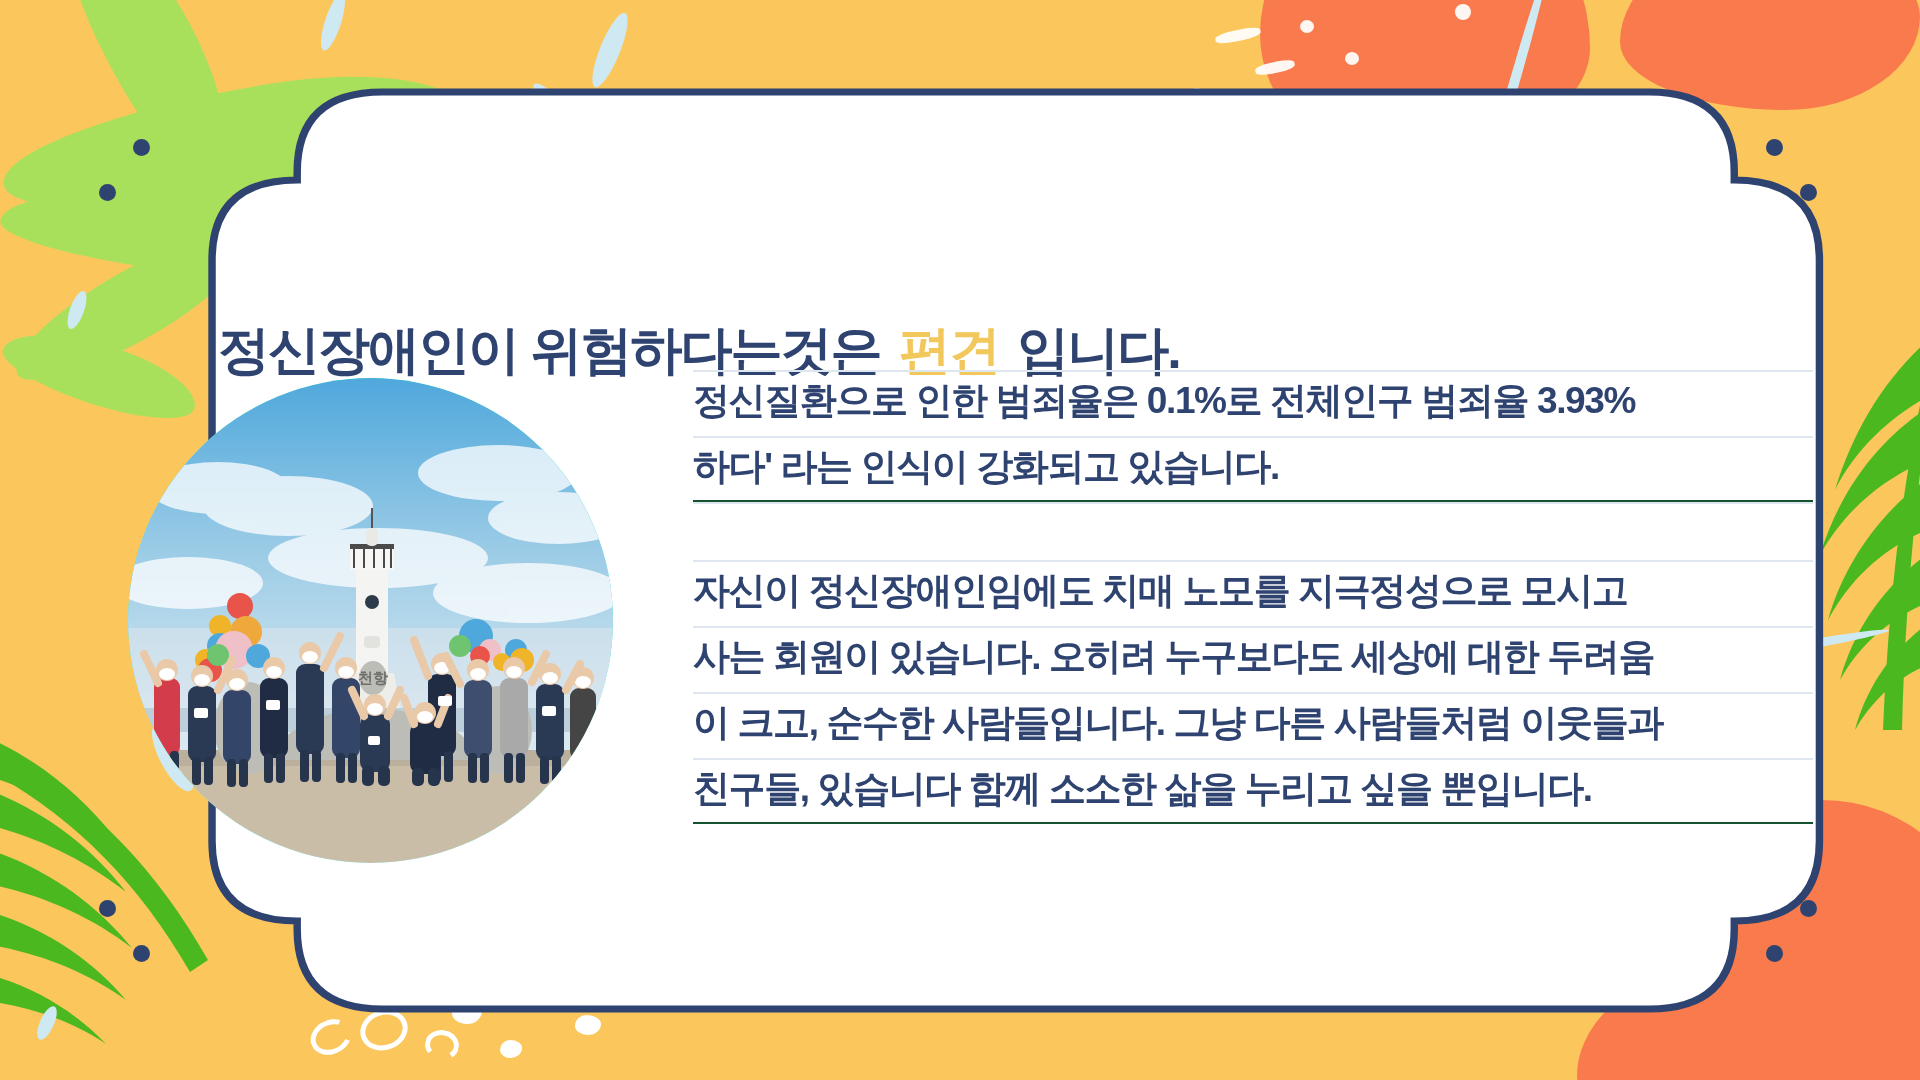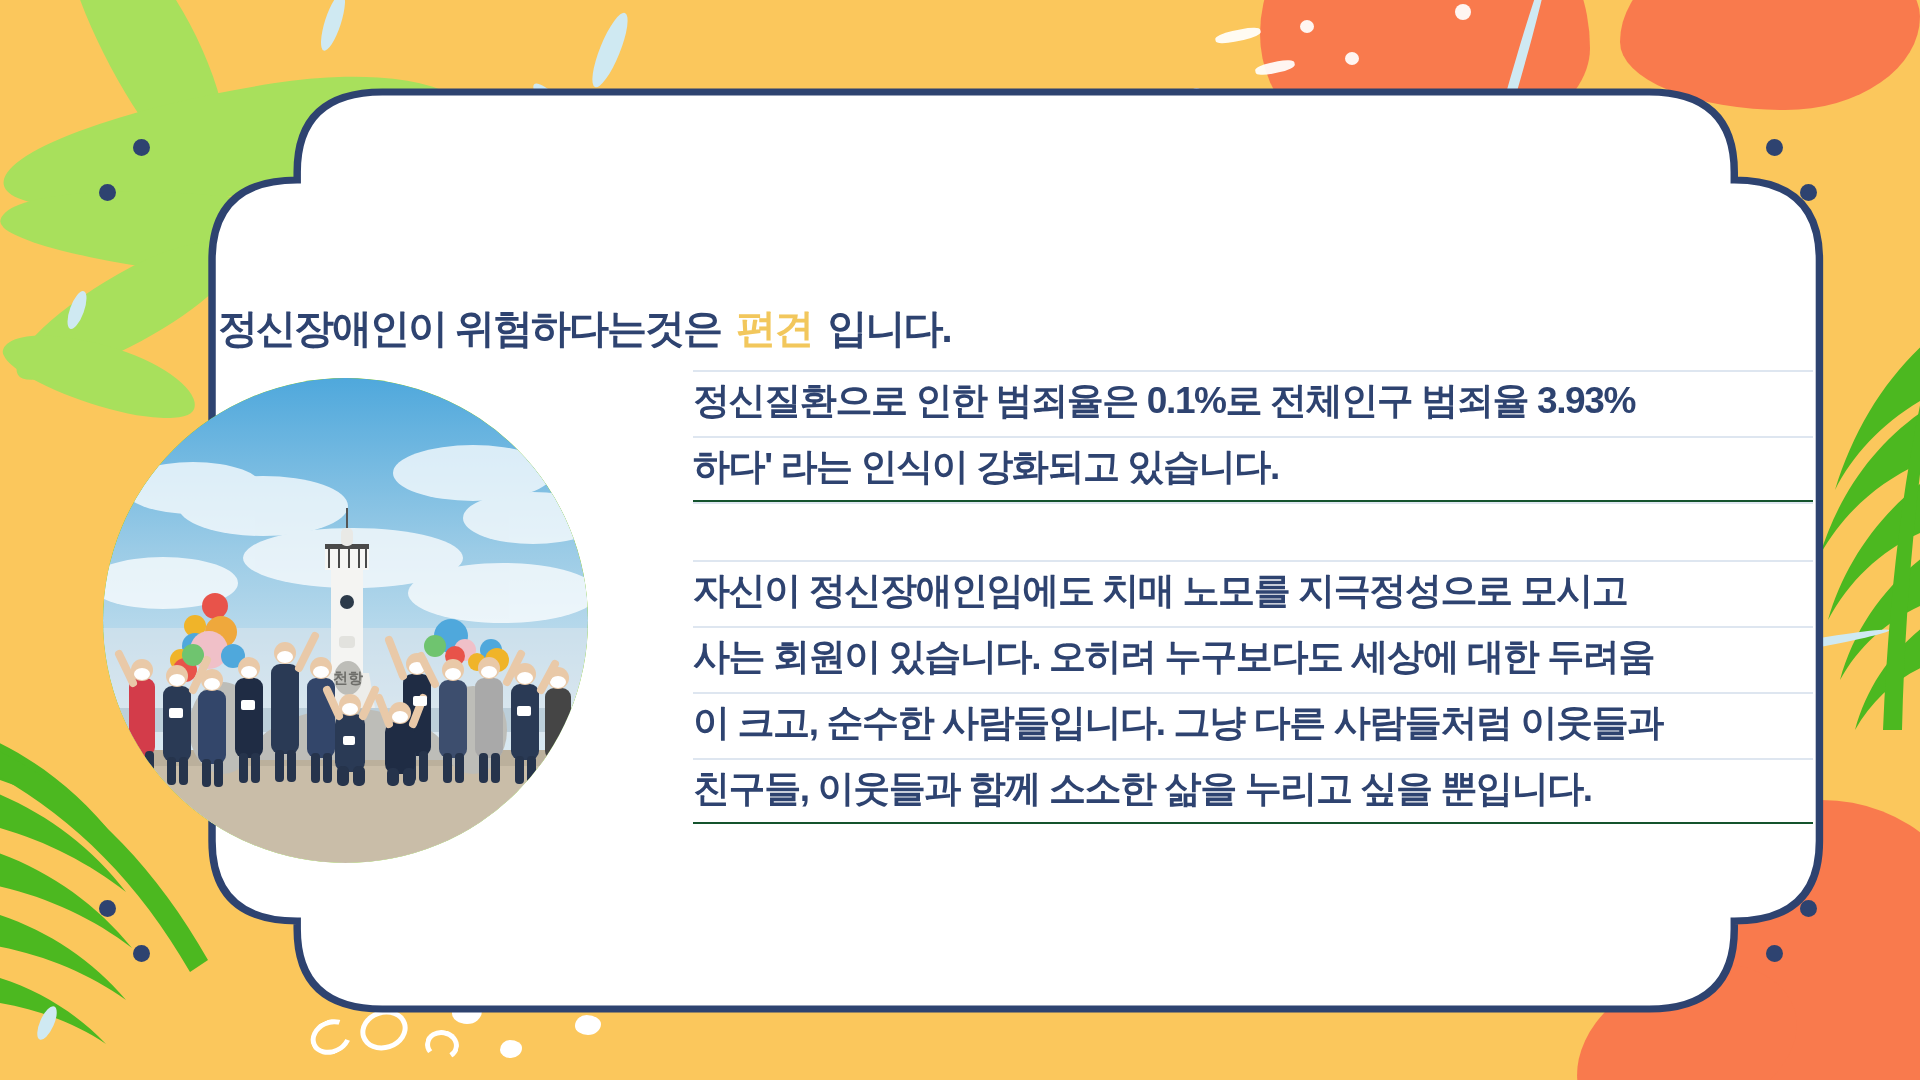--- a/index.html
+++ b/index.html
@@ -92,32 +92,32 @@
   .cd-tl-b { left:36px;  top:96px;  }
   .cd-tr-a { right:70px; top:51px;  }
   .cd-tr-b { right:36px; top:96px;  }
   .cd-bl-a { left:36px;  bottom:96px; }
   .cd-bl-b { left:70px;  bottom:51px; }
   .cd-br-a { right:36px; bottom:96px; }
   .cd-br-b { right:70px; bottom:51px; }
 
   
   .title {
-    position:absolute; left:155px; top:220px;
-    font-size:40px; font-weight:bold; color:#2E4370;
+    position:absolute; left:155px; top:236px;
+    font-size:52px; font-weight:bold; color:#2E4370;
     letter-spacing:-2px; white-space:nowrap;
     line-height:1;
   }
   .title .hl { color:#F2C75C; margin:0 6px; }
 
   
   .photo {
-    position:absolute; left:40px; top:290px;
+    position:absolute; left:65px; top:290px;
     width:485px; height:485px; border-radius:50%;
-    overflow:hidden; background:#84cc16;
+    overflow:hidden; background:#5eead4;
   }
   .photo svg { width:100%; height:100%; display:block; }
 
   
   .body-col { position:absolute; left:630px; top:282px; width:1120px; }
   .para { margin:0; }
   .tline {
     position:relative;
     height:66px; line-height:58px;
     font-size:37px; font-weight:bold; color:#2E4370;
@@ -439,18 +439,18 @@
         <div class="tline">정신질환으로 인한 범죄율은 0.1%로 전체인구 범죄율 3.93%</div>
         <div class="tline">하다' 라는 인식이 강화되고 있습니다.</div>
       </div>
 
       <div class="spacer-line"></div>
 
       <div class="para">
         <div class="tline">자신이 정신장애인임에도 치매 노모를 지극정성으로 모시고</div>
         <div class="tline">사는 회원이 있습니다. 오히려 누구보다도 세상에 대한 두려움</div>
         <div class="tline">이 크고, 순수한 사람들입니다. 그냥 다른 사람들처럼 이웃들과</div>
-        <div class="tline">친구들, 이웃들과 함께 소소한 삶을 누리고 싶을 뿐입니다.</div>
+        <div class="tline">친구들, 있습니다 함께 소소한 삶을 누리고 싶을 뿐입니다.</div>
       </div>
 
     </div>
   </div>
 </div>
 
 </body></html>

